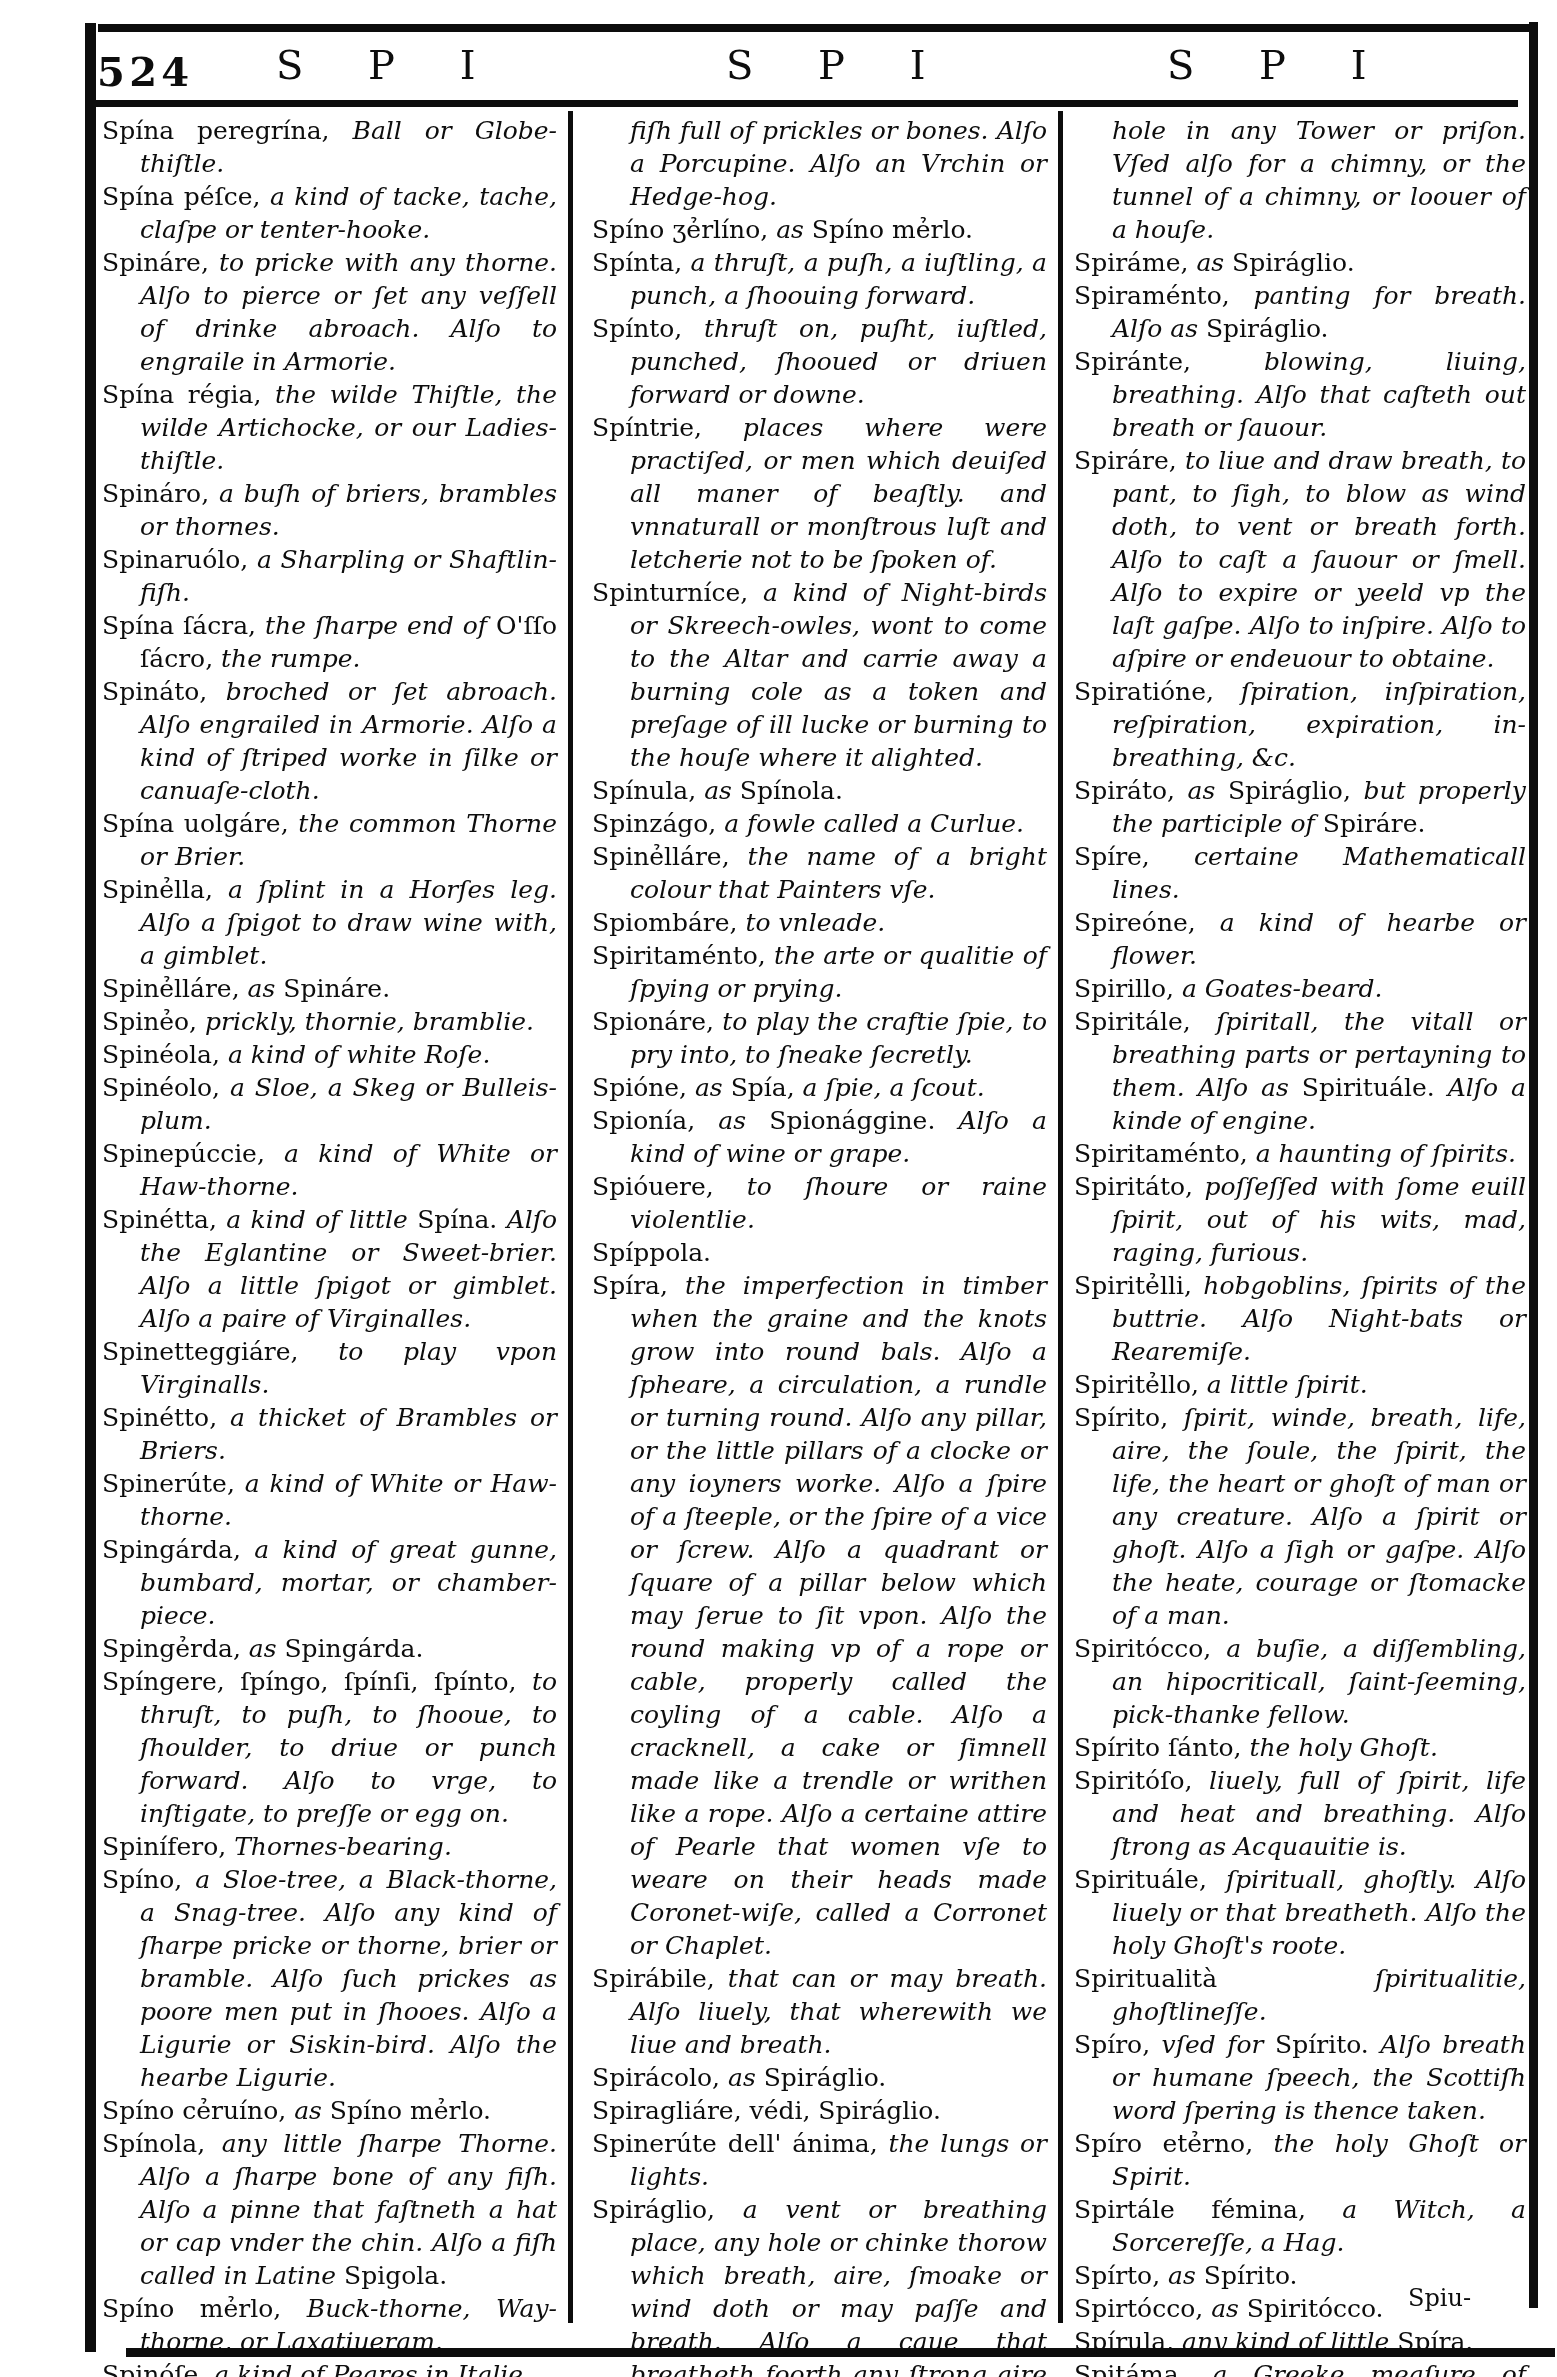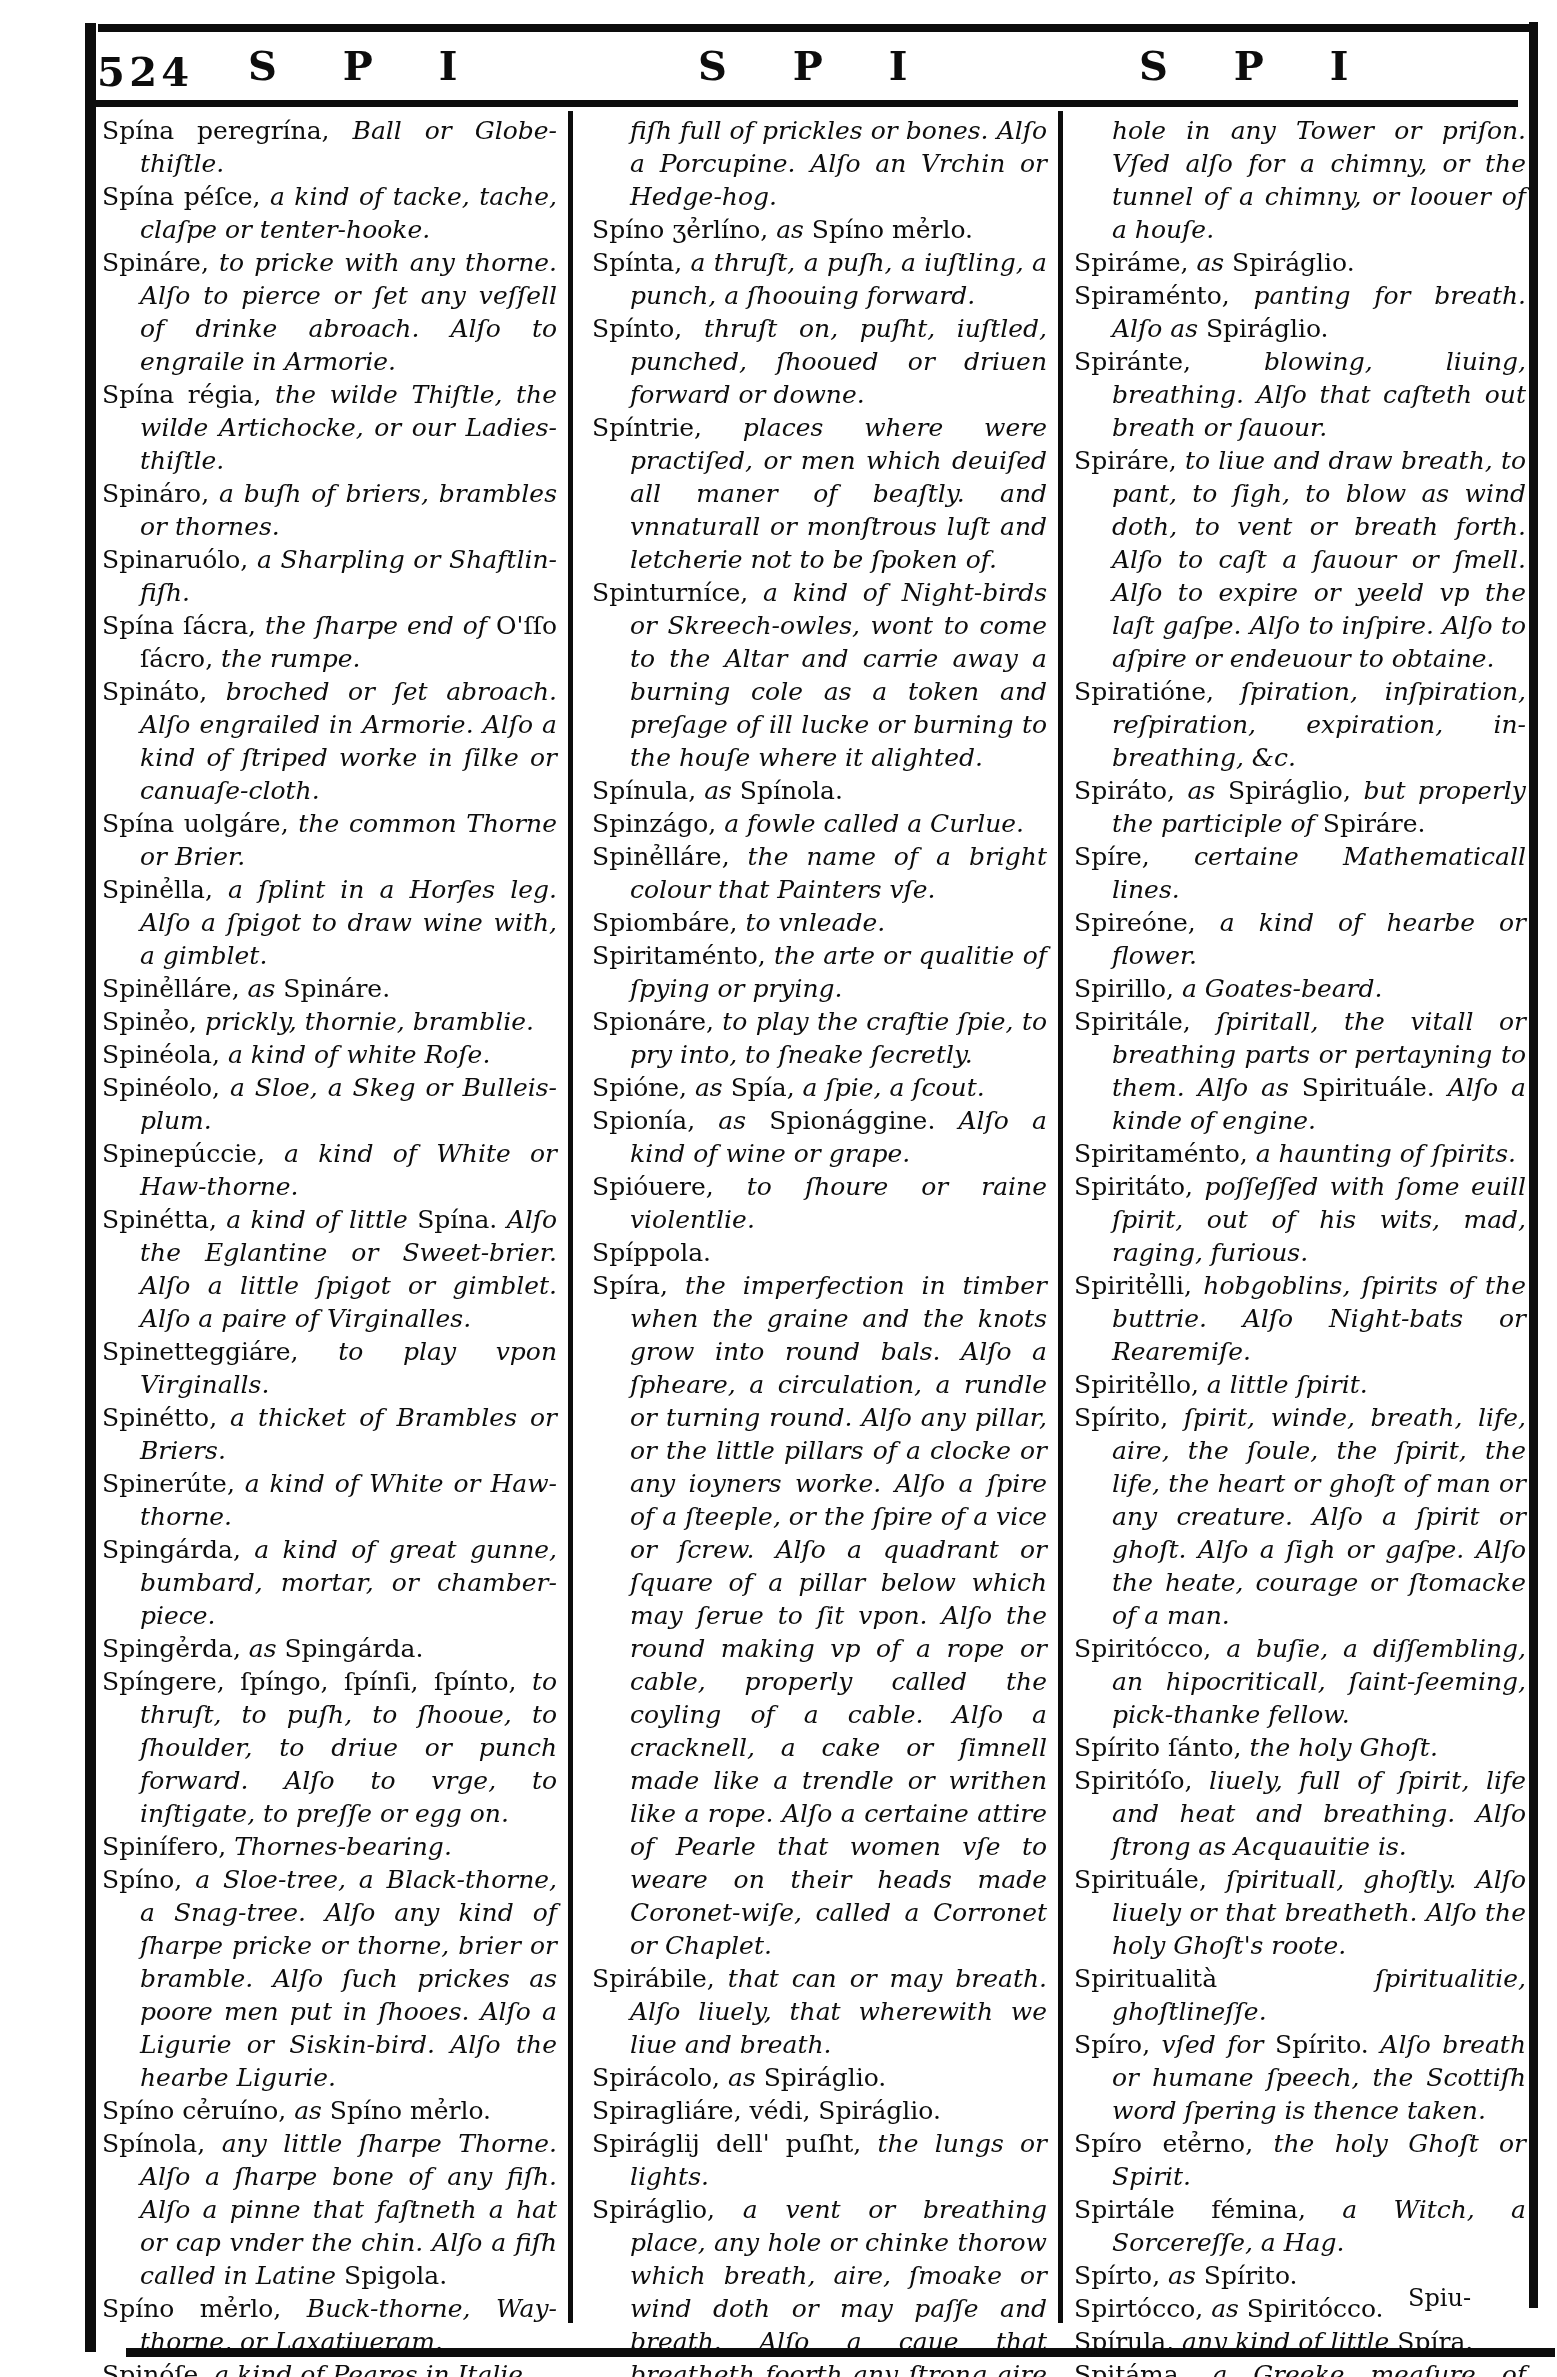--- a/index.html
+++ b/index.html
@@ -17,21 +17,21 @@
   #bottom-rule{left:126px;top:2348px;width:1429px;height:8.7px}
   #divider-1{left:568px;top:111px;width:5.2px;height:2212px}
   #divider-2{left:1058px;top:111px;width:5.2px;height:2212px}
 
   .pagenum{
     position:absolute;left:97px;top:48px;
     font-size:40px;font-weight:700;letter-spacing:4.3px;
   }
   .spi{
     position:absolute;top:42px;
-    font-size:40px;font-weight:700;letter-spacing:26px;white-space:nowrap;
+    font-size:40px;font-weight:400;letter-spacing:26px;white-space:nowrap;margin-left:28px;
   }
   #spi-1{left:248px}
   #spi-2{left:698px}
   #spi-3{left:1139px}
 
   .col{
     position:absolute;top:114px;
     font-size:25px;line-height:33px;
     text-align:justify;
   }
@@ -109,21 +109,21 @@
     <p class="entry"><span class="r">Spiritaménto, </span><span class="i">the arte or qualitie of ſpying or prying.</span></p>
     <p class="entry"><span class="r">Spionáre, </span><span class="i">to play the craftie ſpie, to pry into, to ſneake ſecretly.</span></p>
     <p class="entry"><span class="r">Spióne, </span><span class="i">as </span><span class="r">Spía, </span><span class="i">a ſpie, a ſcout.</span></p>
     <p class="entry"><span class="r">Spionía, </span><span class="i">as </span><span class="r">Spionággine. </span><span class="i">Alſo a kind of wine or grape.</span></p>
     <p class="entry"><span class="r">Spióuere, </span><span class="i">to ſhoure or raine violentlie.</span></p>
     <p class="entry"><span class="r">Spíppola.</span></p>
     <p class="entry"><span class="r">Spíra, </span><span class="i">the imperfection in timber when the graine and the knots grow into round bals. Alſo a ſpheare, a circulation, a rundle or turning round. Alſo any pillar, or the little pillars of a clocke or any ioyners worke. Alſo a ſpire of a ſteeple, or the ſpire of a vice or ſcrew. Alſo a quadrant or ſquare of a pillar below which may ſerue to ſit vpon. Alſo the round making vp of a rope or cable, properly called the coyling of a cable. Alſo a cracknell, a cake or ſimnell made like a trendle or writhen like a rope. Alſo a certaine attire of Pearle that women vſe to weare on their heads made Coronet-wiſe, called a Corronet or Chaplet.</span></p>
     <p class="entry"><span class="r">Spirábile, </span><span class="i">that can or may breath. Alſo liuely, that wherewith we liue and breath.</span></p>
     <p class="entry"><span class="r">Spirácolo, </span><span class="i">as </span><span class="r">Spiráglio.</span></p>
     <p class="entry"><span class="r">Spiragliáre, védi, Spiráglio.</span></p>
-    <p class="entry"><span class="r">Spiráglij dell' puſht, </span><span class="i">the lungs or lights.</span></p>
+    <p class="entry"><span class="r">Spinerúte dell' ánima, </span><span class="i">the lungs or lights.</span></p>
     <p class="entry"><span class="r">Spiráglio, </span><span class="i">a vent or breathing place, any hole or chinke thorow which breath, aire, ſmoake or wind doth or may paſſe and breath. Alſo a caue that breatheth foorth any ſtrong aire or ſent, a dampe-hole. Alſo the noſtrils. Alſo vſed for any loope-hole or ſpike-</span></p>
   </div>
 <div class="col" id="col3">
     <p class="entry cont"><span class="i">hole in any Tower or priſon. Vſed alſo for a chimny, or the tunnel of a chimny, or loouer of a houſe.</span></p>
     <p class="entry"><span class="r">Spiráme, </span><span class="i">as </span><span class="r">Spiráglio.</span></p>
     <p class="entry"><span class="r">Spiraménto, </span><span class="i">panting for breath. Alſo as </span><span class="r">Spiráglio.</span></p>
     <p class="entry"><span class="r">Spiránte, </span><span class="i">blowing, liuing, breathing. Alſo that caſteth out breath or ſauour.</span></p>
     <p class="entry"><span class="r">Spiráre, </span><span class="i">to liue and draw breath, to pant, to ſigh, to blow as wind doth, to vent or breath forth. Alſo to caſt a ſauour or ſmell. Alſo to expire or yeeld vp the laſt gaſpe. Alſo to inſpire. Alſo to aſpire or endeuour to obtaine.</span></p>
     <p class="entry"><span class="r">Spiratióne, </span><span class="i">ſpiration, inſpiration, reſpiration, expiration, in-breathing, &amp;c.</span></p>
     <p class="entry"><span class="r">Spiráto, </span><span class="i">as </span><span class="r">Spiráglio, </span><span class="i">but properly the participle of </span><span class="r">Spiráre.</span></p>

